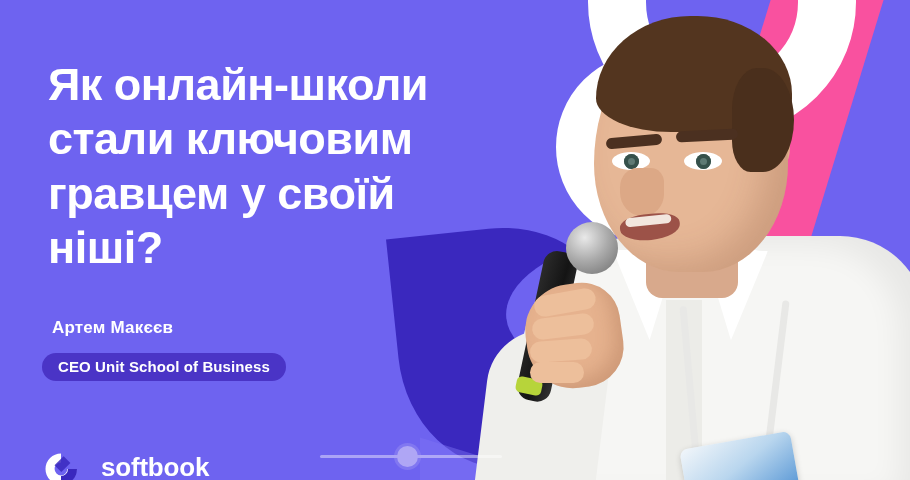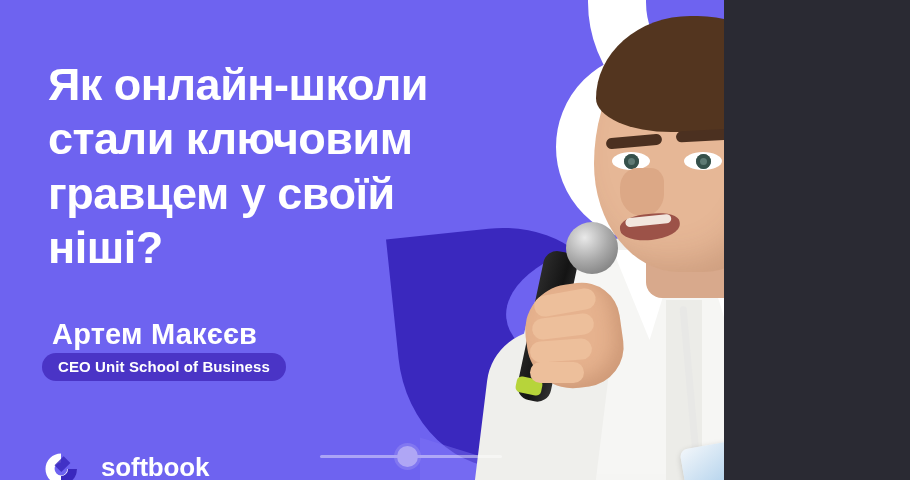--- a/index.html
+++ b/index.html
@@ -3,21 +3,21 @@
 <meta charset="utf-8">
 <title>softbook promo slide</title>
 <style>
   html, body {
     margin: 0;
     padding: 0;
     background: #2a2a33;
   }
   .stage {
     position: relative;
-    width: 724px;
+    width: 910px;
     height: 480px;
     overflow: hidden;
     background: #6E63F0;
     font-family: "Liberation Sans", "DejaVu Sans", sans-serif;
     -webkit-font-smoothing: antialiased;
   }
 
   
   .bg-layer {
     position: absolute;
@@ -346,21 +346,21 @@
     line-height: 1.21;
     letter-spacing: -0.5px;
     white-space: pre-line;
   }
   .speaker-name {
     position: absolute;
     left: 52px;
     top: 318px;
     margin: 0;
     color: #FFFFFF;
-    font-size: 29px;
+    font-size: 17px;
     font-weight: 600;
     letter-spacing: .2px;
   }
   .role-badge {
     position: absolute;
     left: 42px;
     top: 353px;
     display: inline-block;
     padding: 5px 16px 6px;
     background: #4A34C6;

